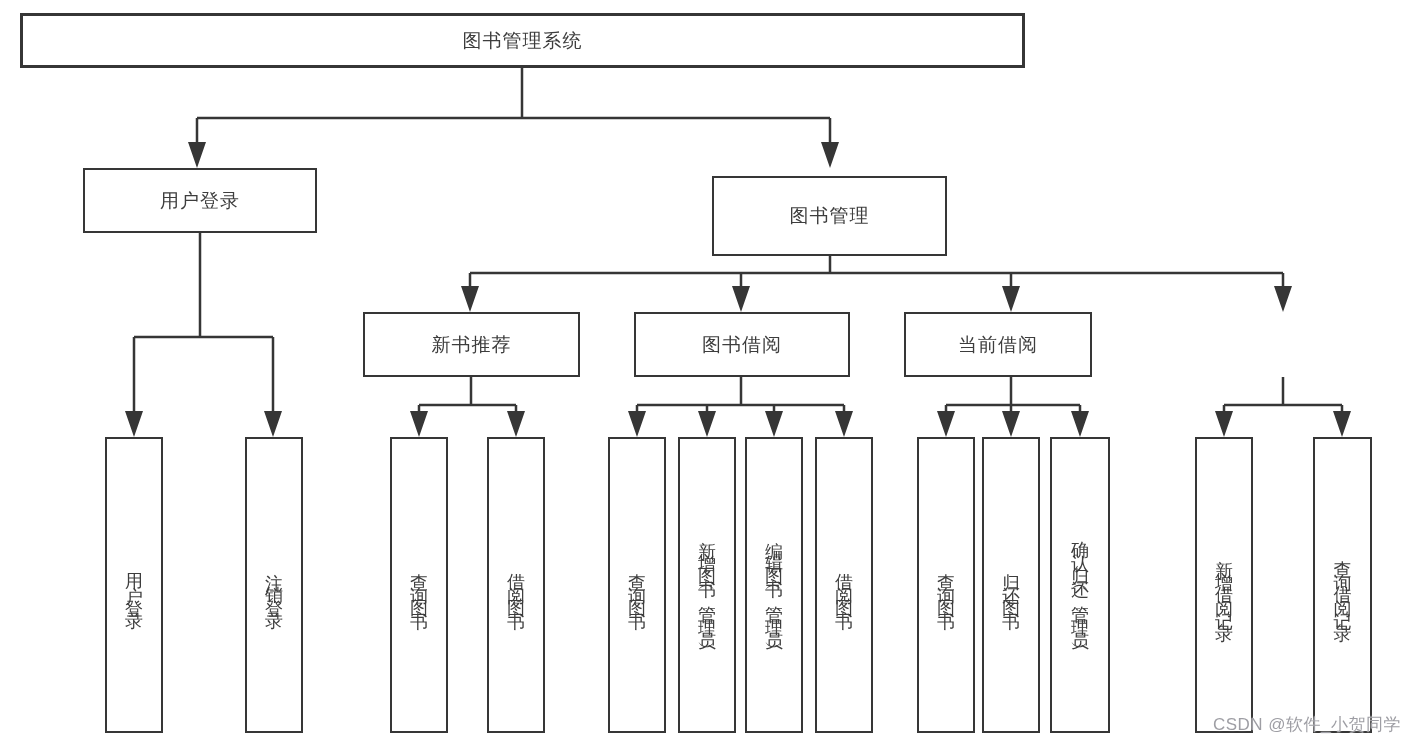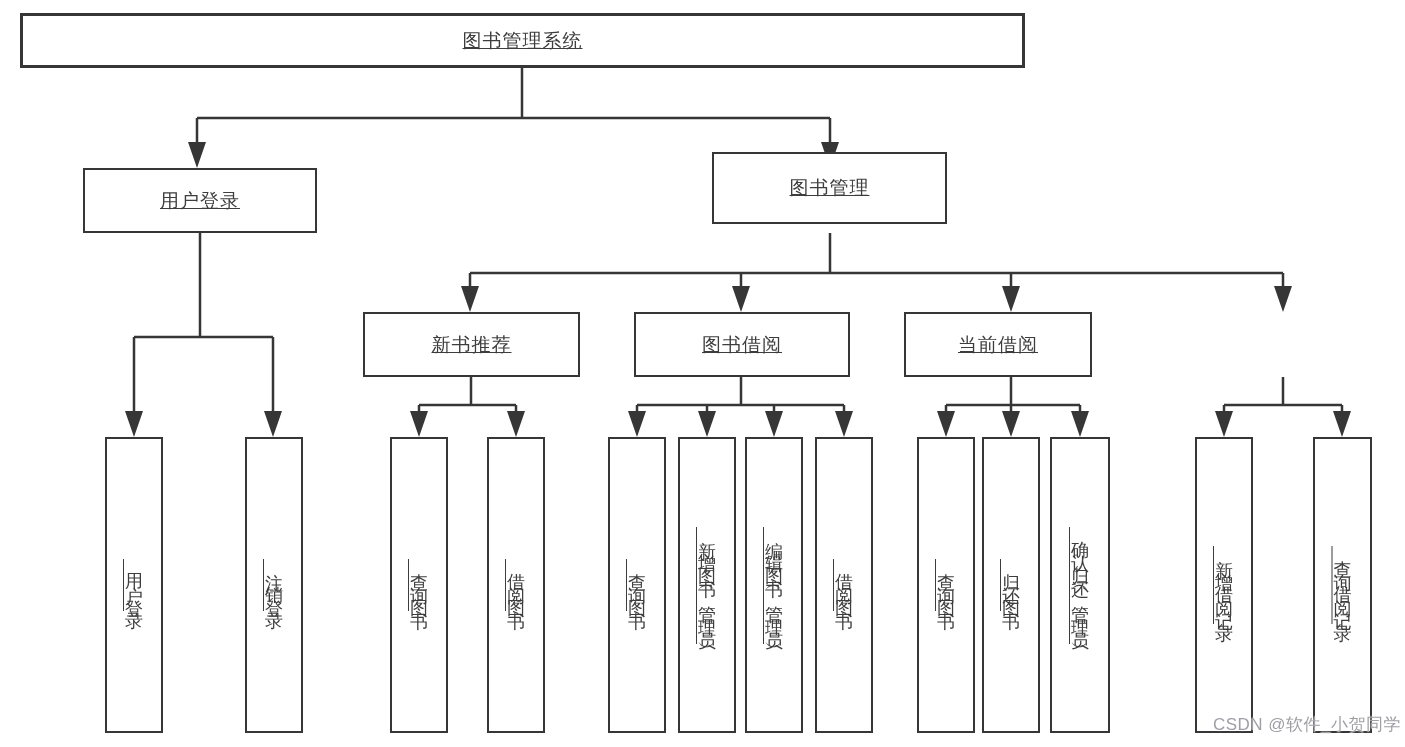--- a/index.html
+++ b/index.html
@@ -20,21 +20,20 @@
   .node{
     position:absolute;
     box-sizing:border-box;
     border:2.5px solid var(--line);
     background:#ffffff;
     display:flex;align-items:center;justify-content:center;
     color:var(--text);
     font-size:19px;
     letter-spacing:1px;
     z-index:2;
-    text-decoration:underline;
   }
   .leaf{
     font-size:18px;
     letter-spacing:0;
   }
   .leaf span{
     writing-mode:vertical-rl;
     text-orientation:mixed;
     letter-spacing:13px;
     line-height:1;
@@ -74,21 +73,21 @@
       M1215 411 h18 L1224 437 z  M1333 411 h18 L1342 437 z"></path>
   </svg>
 
   <div class="node" style="left:20px;top:13px;width:1005px;height:55px;border-width:3px">
     <span>图书管理系统</span>
   </div>
 
   <div class="node" style="left:83px;top:168px;width:234px;height:65px">
     <span>用户登录</span>
   </div>
-  <div class="node" style="left:712px;top:152px;width:235px;height:72px">
+  <div class="node" style="left:712px;top:176px;width:235px;height:80px">
     <span>图书管理</span>
   </div>
 
   <div class="node" style="left:634px;top:312px;width:216px;height:65px">
     <span>图书借阅</span>
   </div>
   <div class="node" style="left:363px;top:312px;width:217px;height:65px">
     <span>新书推荐</span>
   </div>
   <div class="node" style="left:904px;top:312px;width:188px;height:65px">

